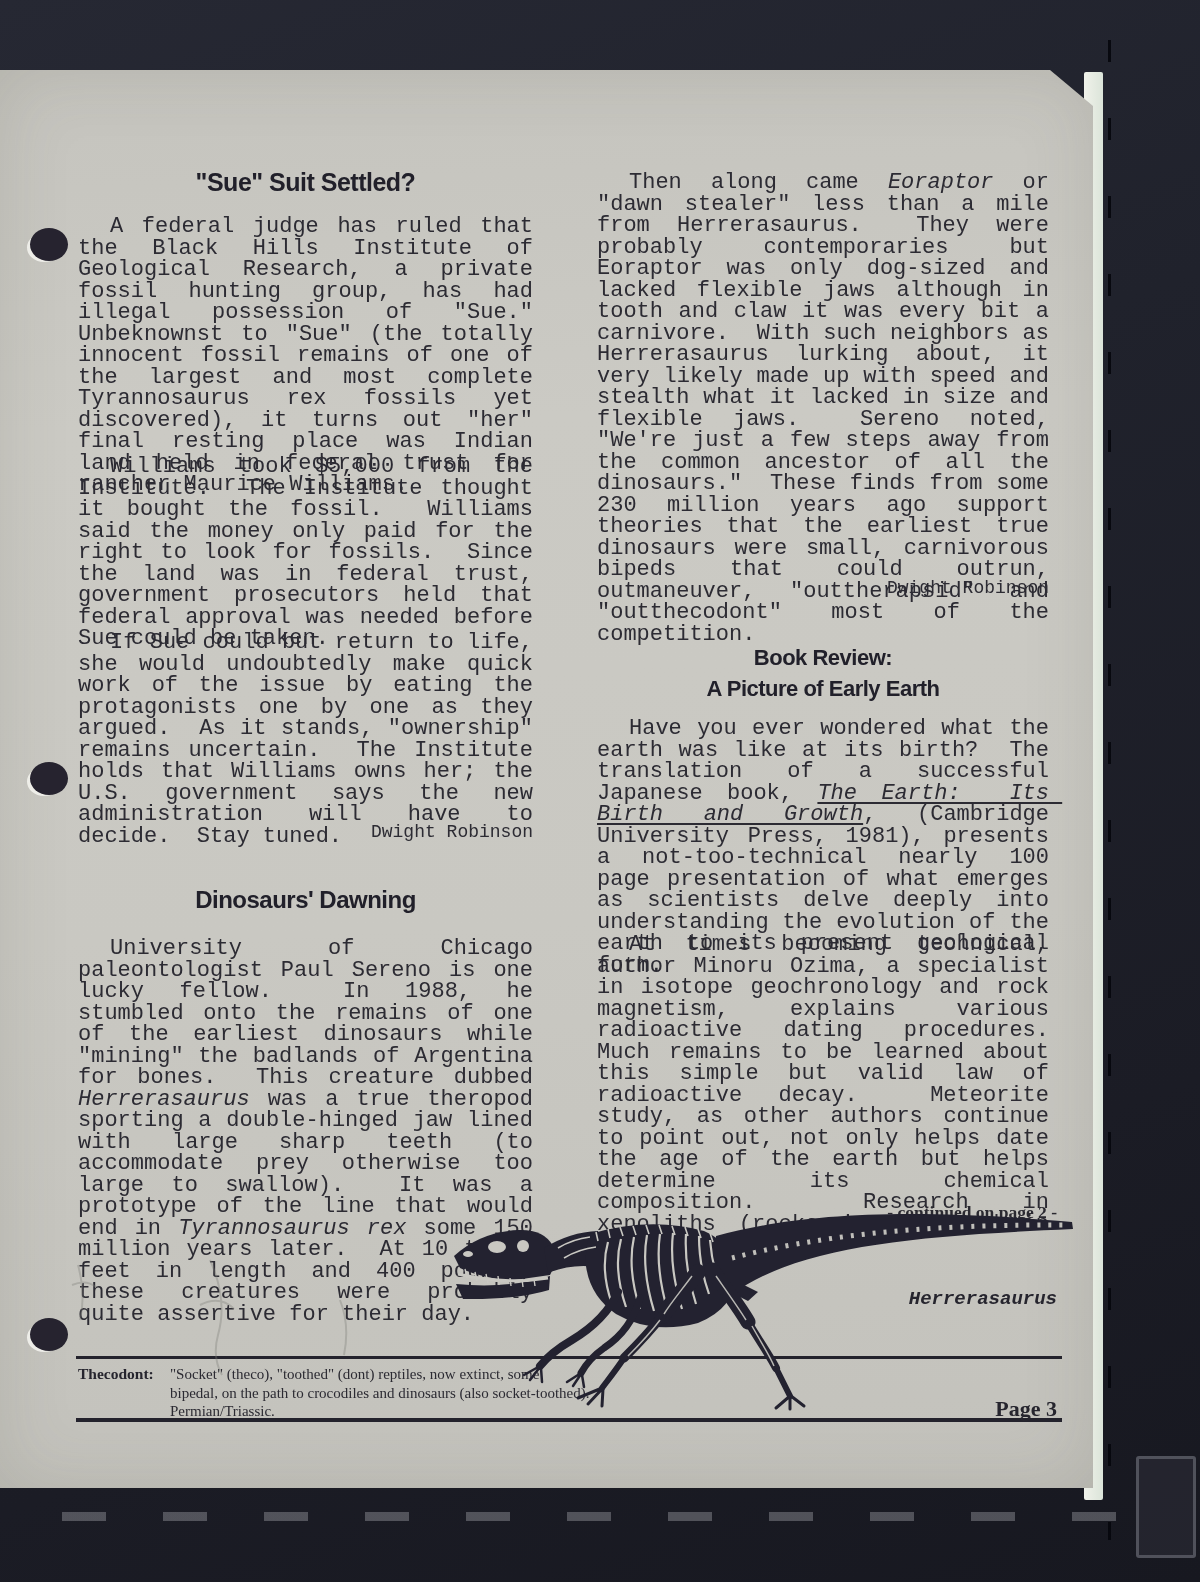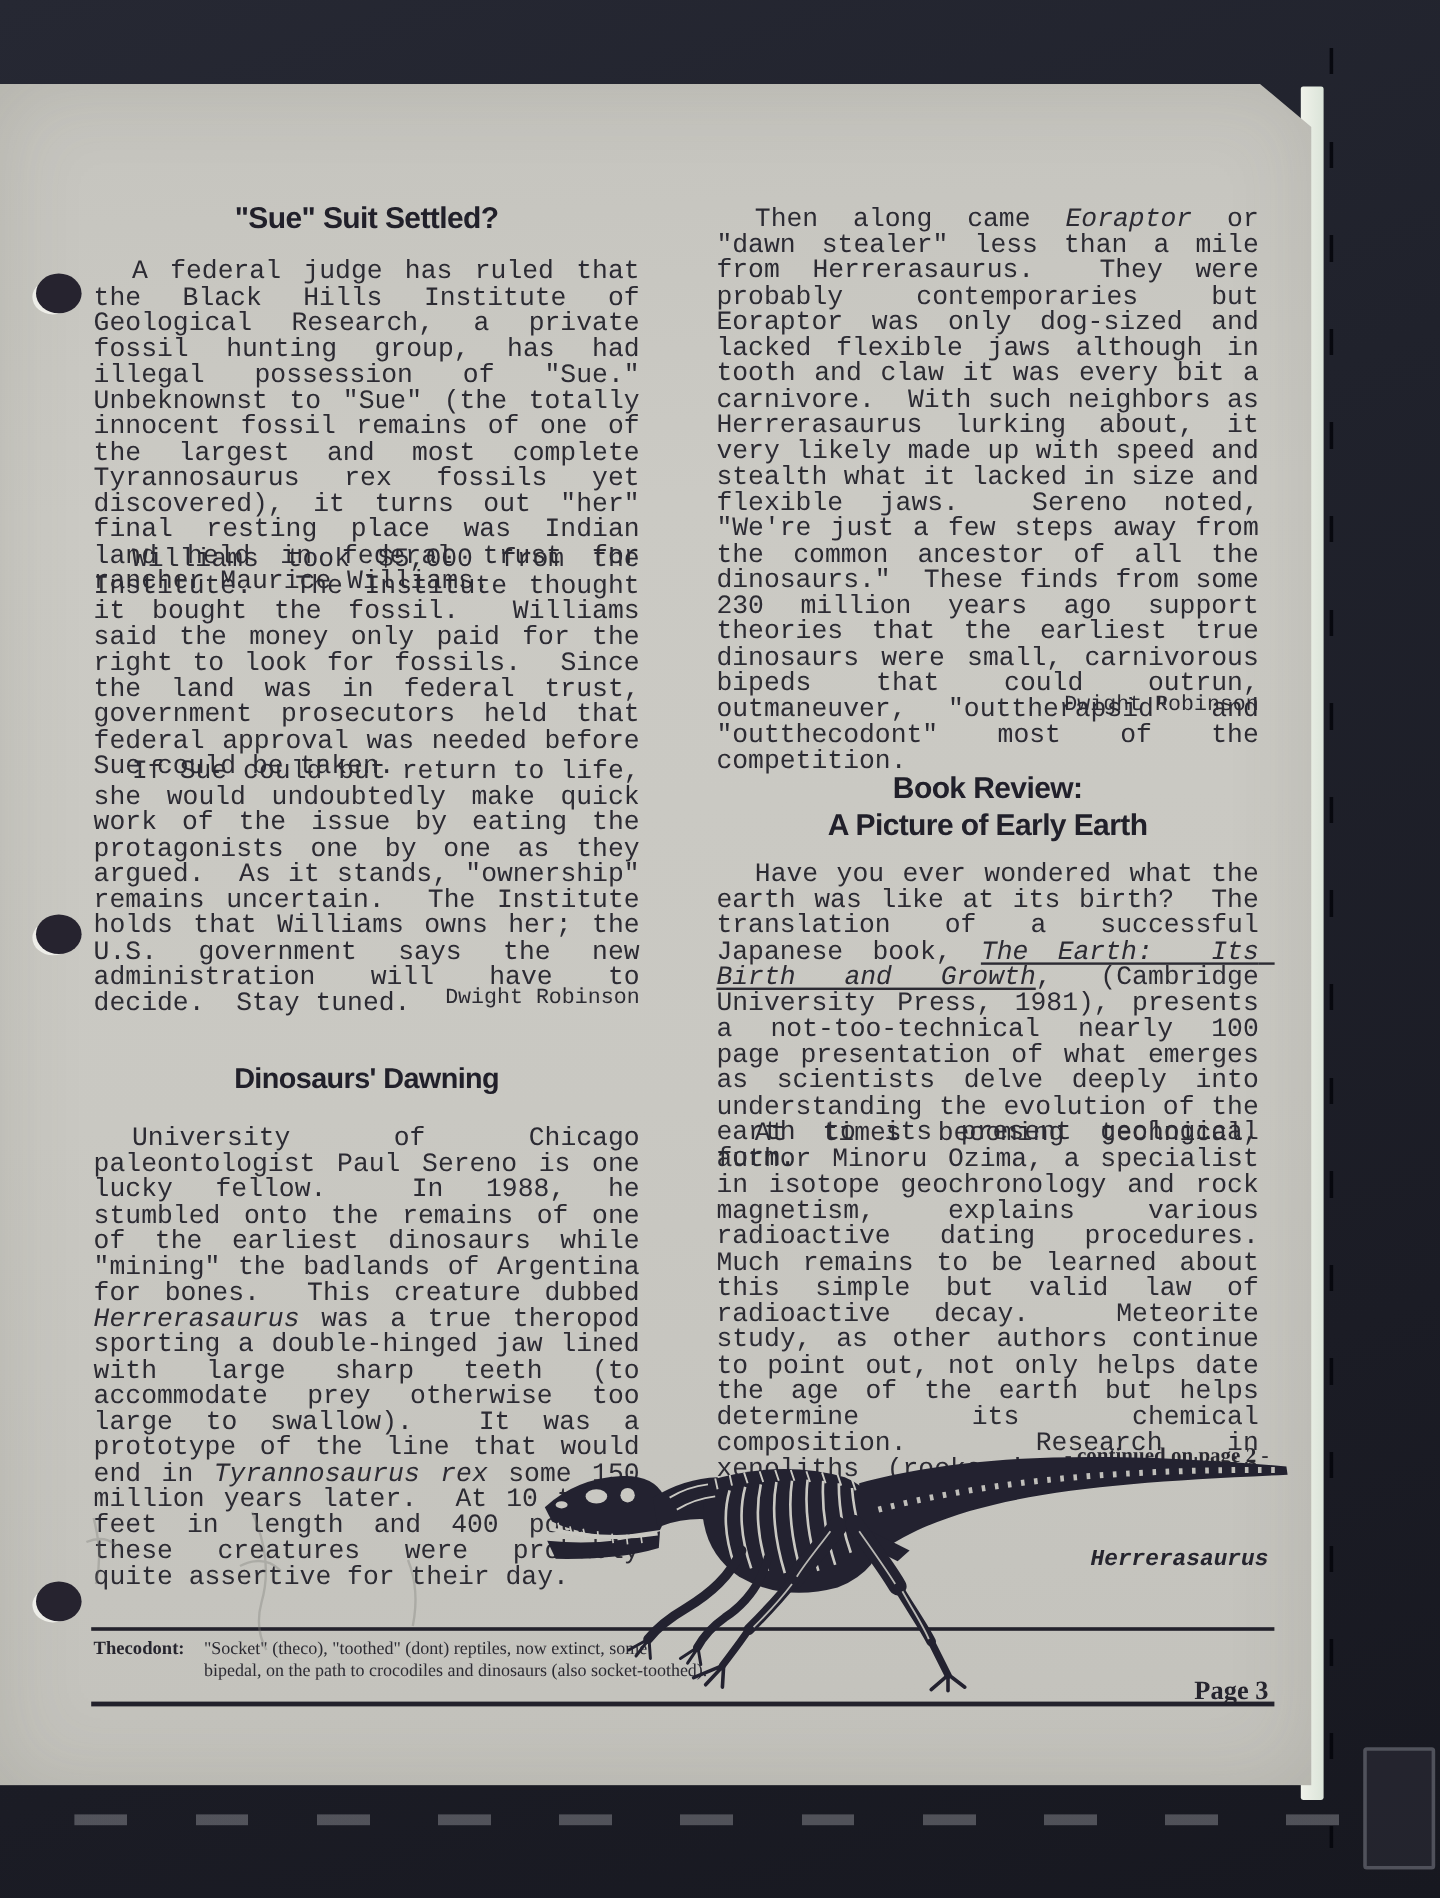--- a/index.html
+++ b/index.html
@@ -27,21 +27,21 @@
   .hole.h1{top:158px}.hole.h2{top:692px}.hole.h3{top:1248px}
   .block{position:absolute;}
   .body{font-size:22px;line-height:21.5px;text-align:justify;white-space:pre-wrap;
     text-indent:32px;color:#2c2b33;}
   .it{font-style:italic;}
   .u{text-decoration:underline;text-underline-offset:3px;}
   .headline{font-family:"Liberation Sans","DejaVu Sans",sans-serif;font-weight:700;
     color:#21202a;text-align:center;letter-spacing:-0.5px;margin:0;}
   .h-sue{font-size:25px;}
   .h-dawning{font-size:24px;}
-  .h-book{font-size:25px;line-height:31px;}
+  .h-book{font-size:22px;line-height:31px;}
   .byline{text-align:right;font-size:18px;padding-right:3px;}
   .serif{font-family:"Liberation Serif","DejaVu Serif",serif;}
   .continued{font-weight:700;font-size:17.5px;text-align:right;color:#2a2930;}
   .caption{font-size:19px;font-weight:700;font-style:italic;text-align:right;color:#26252e;}
   .rule{position:absolute;left:76px;width:986px;background:#23222c;}
   .rule-top{top:1286px;height:3px;}
   .rule-bottom{top:1348px;height:4px;}
   .footer-term{font-weight:700;font-size:15.5px;color:#26252e;}
   .footer-def{font-size:15px;line-height:18.5px;color:#2b2a32;}
   .pageno{font-size:22px;font-weight:700;text-align:right;color:#26252e;}
@@ -136,20 +136,21 @@
         <path d="M312,130 C322,148 330,160 334,170"></path>
       </g>
     </svg>
 
     <div class="caption block" style="left:597px;top:1218px;width:460px;">Herrerasaurus</div>
 
     <div class="footer-term serif block" style="left:78px;top:1295px;">Thecodont:</div>
     <div class="footer-def serif block" style="left:170px;top:1295px;width:580px;">
       <div>"Socket" (theco), "toothed" (dont) reptiles, now extinct, some</div>
       <div>bipedal, on the path to crocodiles and dinosaurs (also socket-toothed).</div>
+      <div>Permian/Triassic.</div>
     </div>
     <div class="pageno serif block" style="left:900px;top:1326px;width:157px;">Page 3</div>
 
     <svg class="scribble" width="330" height="170" viewBox="0 0 330 170">
       <g stroke="#7d7d78" stroke-width="2" fill="none">
         <path d="M28,20 q8,30 2,55 M22,40 q14,-6 24,2"></path>
         <path d="M160,15 q18,40 8,75 q-6,22 4,40 M150,60 q20,-10 34,4"></path>
         <path d="M290,55 q10,25 4,55"></path>
       </g>
     </svg>

